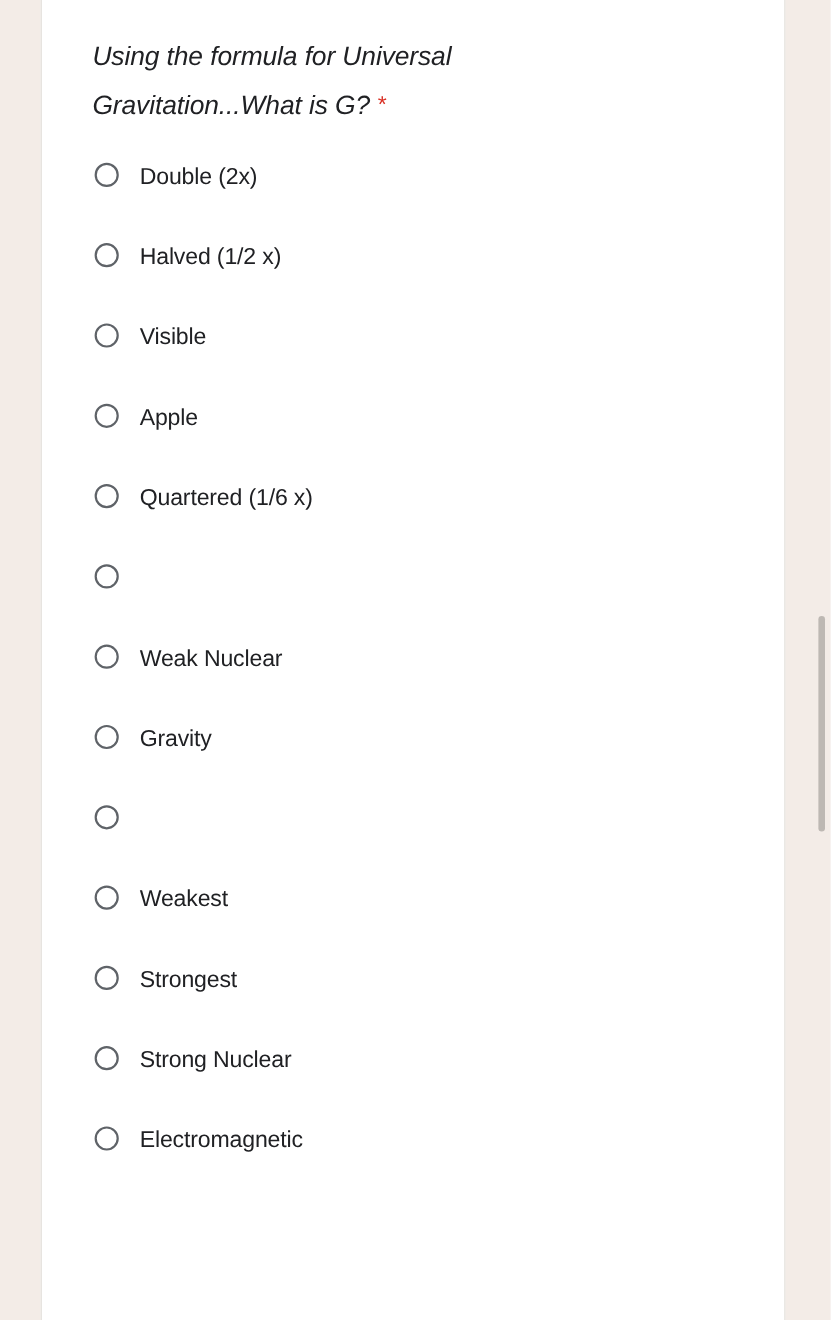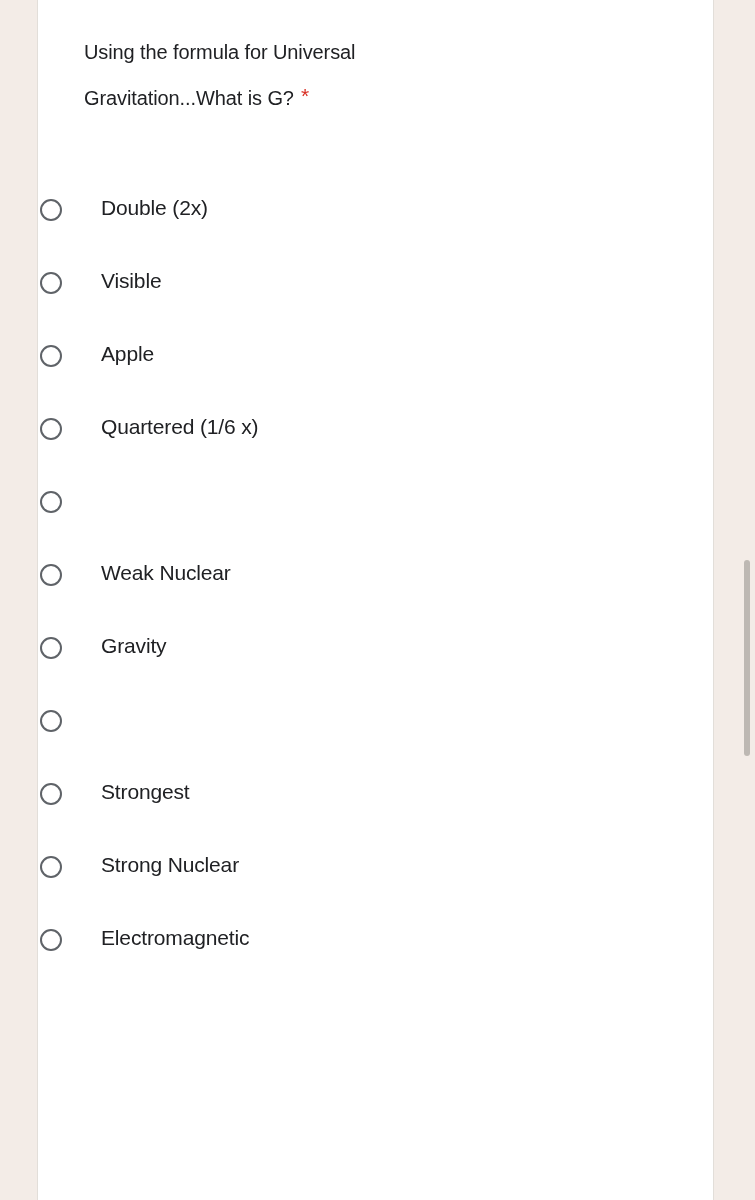--- a/index.html
+++ b/index.html
@@ -37,26 +37,27 @@
 
   
   #question-header {
     position: absolute;
     left: 46px;
     top: 38px;
     width: 430px;
   }
 
   .question-title {
-    font-size: 20px;
+    font-size: 24px;
     line-height: 44px;
     color: #202124;
     letter-spacing: -0.1px;
     font-weight: 400;
     display: inline;
+    font-style: italic;
   }
 
   .required-asterisk {
     color: #d93025;
     font-size: 21px;
     line-height: 44px;
     margin-left: 7px;
     vertical-align: 2px;
   }
 
@@ -65,24 +66,24 @@
     position: absolute;
     left: 0;
     top: 156px;
     width: 100%;
   }
 
   .option-row {
     position: relative;
     height: 73px;
     display: flex;
-    align-items: flex-end;
+    align-items: flex-start;
+    padding-left: 46px;
     box-sizing: border-box;
     cursor: pointer;
-    gap: 20px;
   }
 
   .radio-circle {
     flex: 0 0 auto;
     width: 22px;
     height: 22px;
     border: 2.5px solid #5f6368;
     border-radius: 50%;
     background: transparent;
     box-sizing: border-box;
@@ -129,20 +130,24 @@
       <span class="question-title">Using the formula for Universal Gravitation...What is G?</span><span class="required-asterisk">*</span>
     </div>
 
     <div id="options-list">
         <div class="option-row">
           <span class="radio-circle"></span>
           <span class="option-label">Double (2x)</span>
         </div>
         <div class="option-row">
           <span class="radio-circle"></span>
+          <span class="option-label">Halved (1/2 x)</span>
+        </div>
+        <div class="option-row">
+          <span class="radio-circle"></span>
           <span class="option-label">Visible</span>
         </div>
         <div class="option-row">
           <span class="radio-circle"></span>
           <span class="option-label">Apple</span>
         </div>
         <div class="option-row">
           <span class="radio-circle"></span>
           <span class="option-label">Quartered (1/6 x)</span>
         </div>
@@ -155,20 +160,24 @@
         </div>
         <div class="option-row">
           <span class="radio-circle"></span>
           <span class="option-label">Gravity</span>
         </div>
         <div class="option-row">
           <span class="radio-circle"></span>
         </div>
         <div class="option-row">
           <span class="radio-circle"></span>
+          <span class="option-label">Weakest</span>
+        </div>
+        <div class="option-row">
+          <span class="radio-circle"></span>
           <span class="option-label">Strongest</span>
         </div>
         <div class="option-row">
           <span class="radio-circle"></span>
           <span class="option-label">Strong Nuclear</span>
         </div>
         <div class="option-row">
           <span class="radio-circle"></span>
           <span class="option-label">Electromagnetic</span>
         </div>

